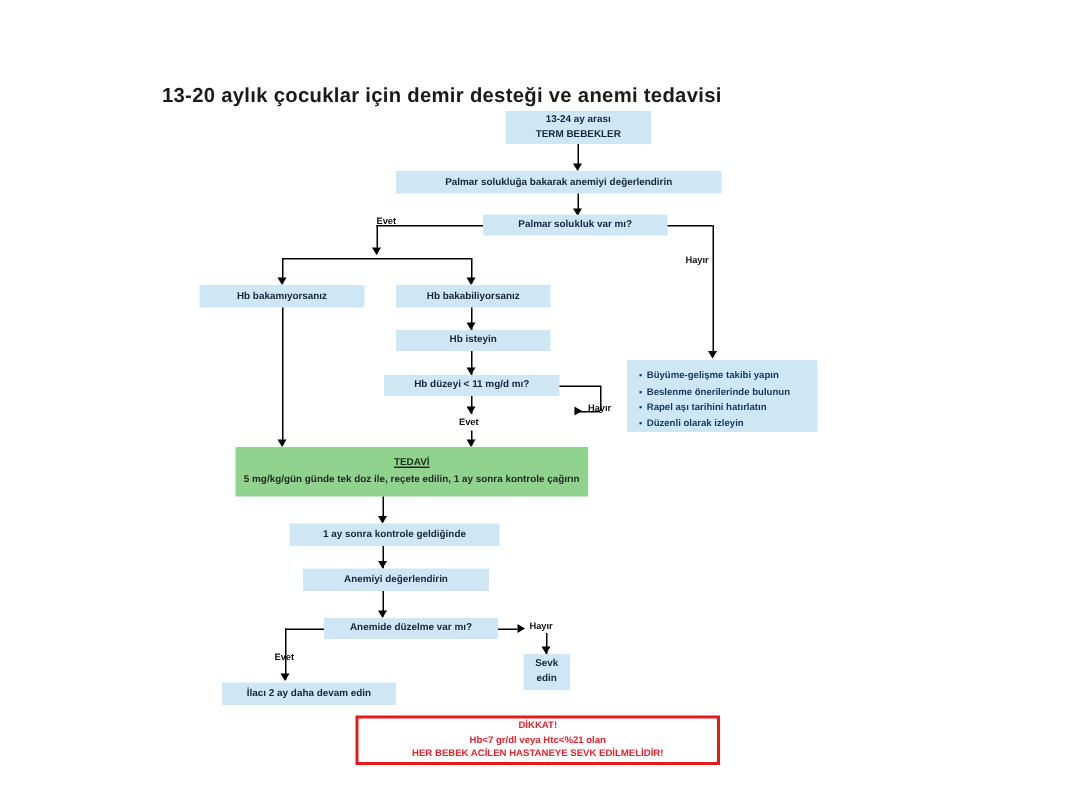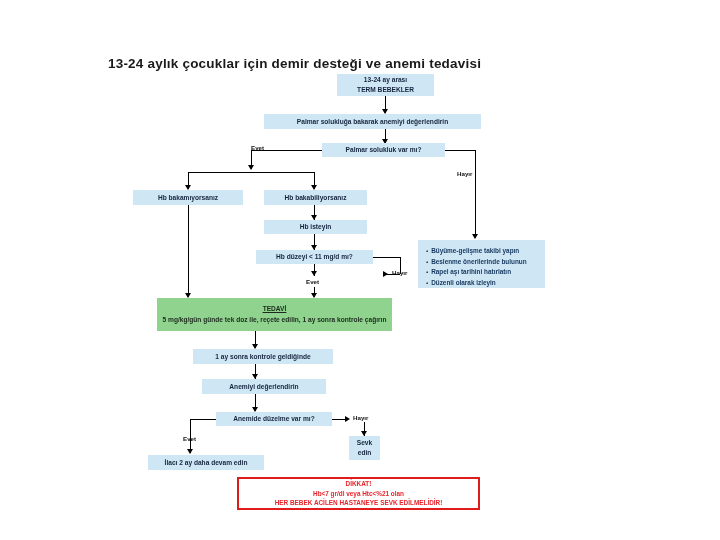--- a/index.html
+++ b/index.html
@@ -110,21 +110,21 @@
     color: #111111;
     font-weight: 700;
     white-space: nowrap;
   }
 </style>
 </head>
 <body>
 
 <div id="page">
 
-  <div class="title">13-24 aylık çocuklar için demir desteği ve anemi tedavisi</div>
+  <div class="title">13-20 aylık çocuklar için demir desteği ve anemi tedavisi</div>
 
   <div class="node" style="left:337px; top:74px; width:97px; height:22px; flex-direction:column;">
     <span class="l2">13-24 ay arası</span>
     <span class="l2">TERM BEBEKLER</span>
   </div>
   <div class="edge v" style="left:385px; top:96px; height:17px;"></div>
   <div class="arrow" style="left:382px; top:109px;"></div>
 
   <div class="node" style="left:264px; top:114px; width:217px; height:15px;">Palmar solukluğa bakarak anemiyi değerlendirin</div>
   <div class="edge v" style="left:385px; top:129px; height:15px;"></div>

